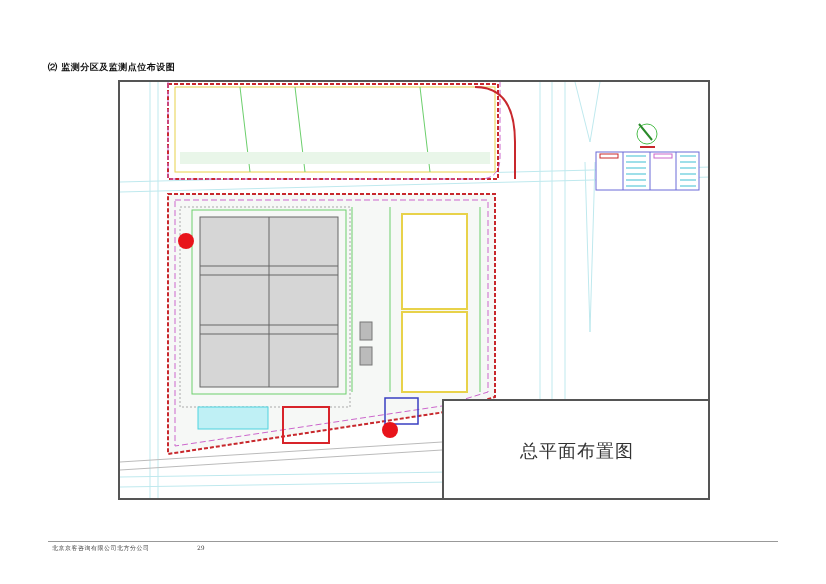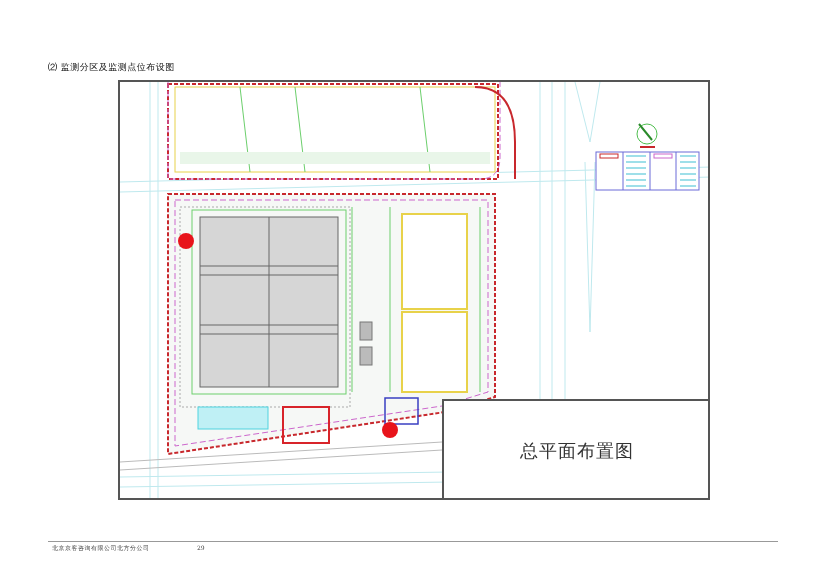--- a/index.html
+++ b/index.html
@@ -1,17 +1,17 @@
 <!DOCTYPE html>
 <html><head>
 <meta charset="utf-8">
 <style>
   html, body { margin:0; padding:0; }
   body { width:826px; height:584px; background:#ffffff; position:relative; overflow:hidden; font-family:"DejaVu Sans", sans-serif; }
-  .heading { position:absolute; left:48px; top:61px; font-size:9px; font-weight:normal; color:#111; letter-spacing:0.5px; }
+  .heading { position:absolute; left:48px; top:61px; font-size:9px; font-weight:bold; color:#111; letter-spacing:0.5px; }
   .drawing { position:absolute; left:118px; top:80px; width:592px; height:420px; border:2px solid #555; box-sizing:border-box; background:#fff; overflow:hidden; }
   .drawing svg { position:absolute; left:0; top:0; }
   .title-box { position:absolute; left:322px; top:317px; width:268px; height:101px; background:#fff; border-top:2px solid #555; border-left:2px solid #555; box-sizing:border-box; display:flex; align-items:center; justify-content:center; }
   .title-box span { font-family:"DejaVu Serif", serif; font-size:18px; color:#333; letter-spacing:1px; }
   .monitor-point { position:absolute; width:16px; height:16px; border-radius:50%; background:#e8141b; }
   .footer-line { position:absolute; left:48px; top:541px; width:730px; height:1px; background:#999; }
   .footer-company { position:absolute; left:52px; top:544px; font-size:6px; color:#444; font-family:"DejaVu Serif", serif; letter-spacing:0.5px; }
   .footer-page { position:absolute; left:197px; top:544px; font-size:6px; color:#444; font-family:"DejaVu Serif", serif; }
 </style>
 </head>

